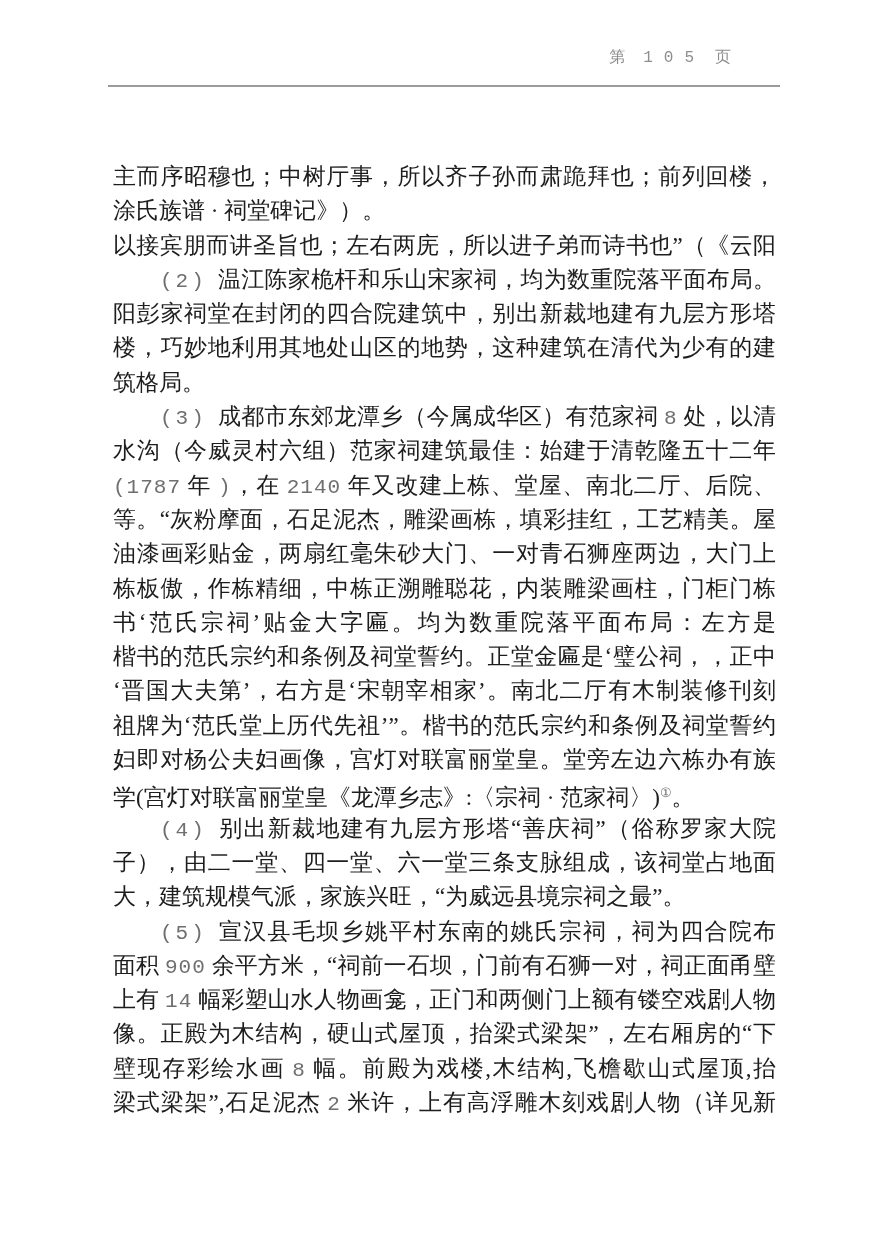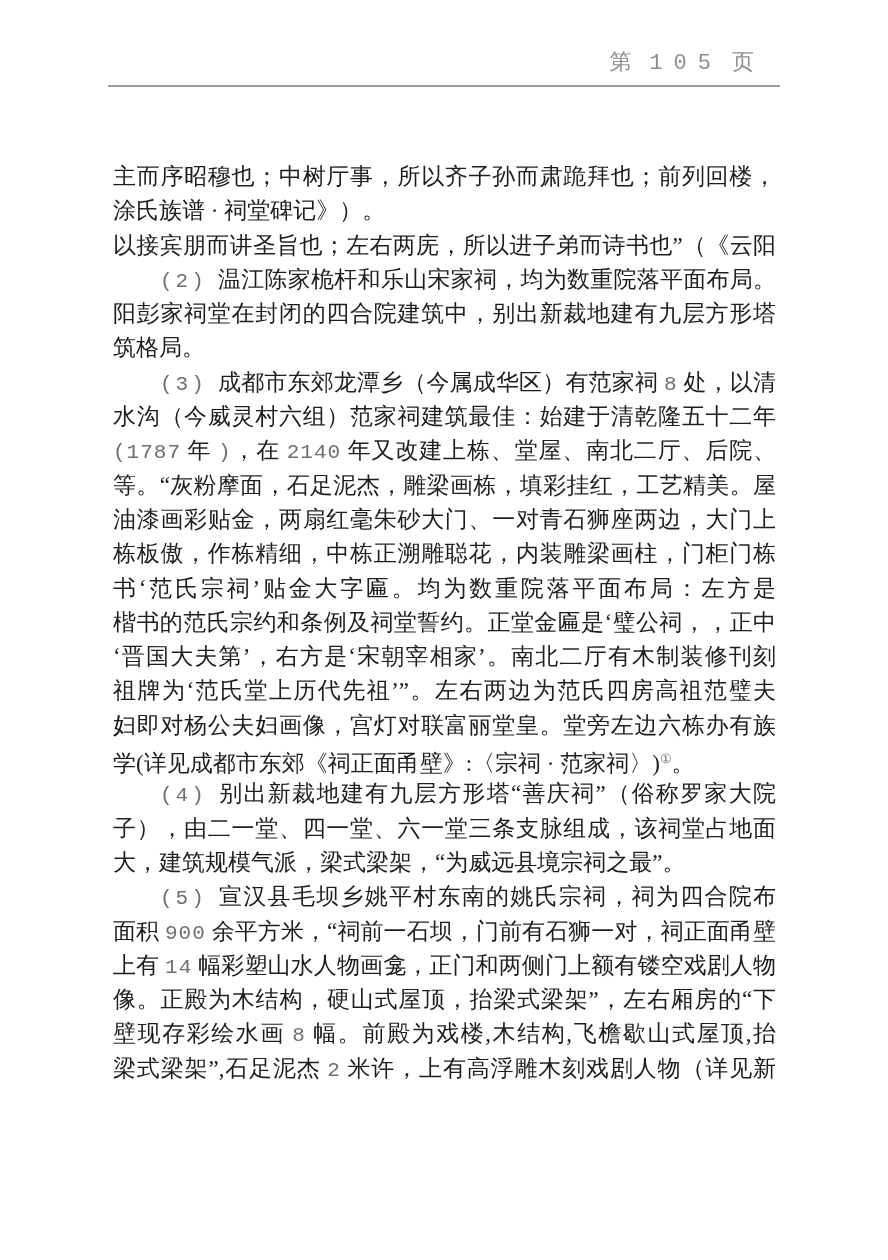--- a/index.html
+++ b/index.html
@@ -8,22 +8,22 @@
     width: 888px;
     height: 1260px;
     background: #ffffff;
     font-family: "Liberation Serif", "DejaVu Serif", serif;
     color: #1d1d1d;
     overflow: hidden;
   }
   #page-header {
     position: absolute;
     top: 47px;
-    right: 134px;
-    font-size: 22px;
+    right: 157px;
+    font-size: 16px;
     color: #8d8d8d;
     white-space: nowrap;
   }
   #page-header .hanzi { letter-spacing: 0; }
   #page-header .pagenum {
     font-family: "Liberation Mono", "DejaVu Sans Mono", monospace;
     letter-spacing: 11px;
     margin-left: 18px;
     margin-right: 10px;
     color: #8d8d8d;
@@ -81,36 +81,37 @@
   <div id="page-header">
     <span class="hanzi">第</span><span class="pagenum">105</span><span class="hanzi">页</span>
   </div>
   <div id="header-rule"></div>
   <div id="textblock">
       <div class="tline full"><span class="cn">主而序昭穆也；中树厅事，所以齐子孙而肃跪拜也；前列回楼，所</span></div>
       <div class="tline"><span class="cn">涂氏族谱 · 祠堂碑记》）。</span></div>
       <div class="tline full"><span class="cn">以接宾朋而讲圣旨也；左右两庑，所以进子弟而诗书也”（《云阳</span></div>
       <div class="tline full indent"><span class="marker">(2)</span><span class="cn">温江陈家桅杆和乐山宋家祠，均为数重院落平面布局。云</span></div>
       <div class="tline full"><span class="cn">阳彭家祠堂在封闭的四合院建筑中，别出新裁地建有九层方形塔</span></div>
+      <div class="tline full"><span class="cn">楼，巧妙地利用其地处山区的地势，这种建筑在清代为少有的建</span></div>
       <div class="tline"><span class="cn">筑格局。</span></div>
       <div class="tline full indent"><span class="marker">(3)</span><span class="cn">成都市东郊龙潭乡（今属成华区）有范家祠 </span><span class="num">8</span><span class="cn"> 处，以清</span></div>
       <div class="tline full"><span class="cn">水沟（今威灵村六组）范家祠建筑最佳：始建于清乾隆五十二年</span></div>
       <div class="tline full"><span class="num">(1787</span><span class="cn"> 年 </span><span class="num">)</span><span class="cn">，在 </span><span class="num">2140</span><span class="cn"> 年又改建上栋、堂屋、南北二厅、后院、厨房</span></div>
       <div class="tline full"><span class="cn">等。“灰粉摩面，石足泥杰，雕梁画栋，填彩挂红，工艺精美。屋</span></div>
       <div class="tline full"><span class="cn">油漆画彩贴金，两扇红毫朱砂大门、一对青石狮座两边，大门上</span></div>
       <div class="tline full"><span class="cn">栋板傲，作栋精细，中栋正溯雕聪花，内装雕梁画柱，门柜门栋</span></div>
       <div class="tline full"><span class="cn">书‘范氏宗祠’贴金大字匾。均为数重院落平面布局：左方是</span></div>
       <div class="tline full"><span class="cn">楷书的范氏宗约和条例及祠堂誓约。正堂金匾是‘璧公祠，，正中</span></div>
       <div class="tline full"><span class="cn">‘晋国大夫第’，右方是‘宋朝宰相家’。南北二厅有木制装修刊刻</span></div>
-      <div class="tline full"><span class="cn">祖牌为‘范氏堂上历代先祖’”。左右两边为范氏四房高祖范璧夫</span></div>
+      <div class="tline full"><span class="cn">祖牌为‘范氏堂上历代先祖’”。楷书的范氏宗约和条例及祠堂誓约</span></div>
       <div class="tline full"><span class="cn">妇即对杨公夫妇画像，宫灯对联富丽堂皇。堂旁左边六栋办有族</span></div>
-      <div class="tline"><span class="cn">学(详见成都市东郊《祠正面甬壁》:〈宗祠 · 范家祠〉)</span><span class="sup">①</span><span class="cn">。</span></div>
+      <div class="tline"><span class="cn">学(宫灯对联富丽堂皇《龙潭乡志》:〈宗祠 · 范家祠〉)</span><span class="sup">①</span><span class="cn">。</span></div>
       <div class="tline full indent"><span class="marker">(4)</span><span class="cn">别出新裁地建有九层方形塔“善庆祠”（俗称罗家大院</span></div>
       <div class="tline full"><span class="cn">子），由二一堂、四一堂、六一堂三条支脉组成，该祠堂占地面积</span></div>
-      <div class="tline"><span class="cn">大，建筑规模气派，梁式梁架，“为威远县境宗祠之最”。</span></div>
+      <div class="tline"><span class="cn">大，建筑规模气派，家族兴旺，“为威远县境宗祠之最”。</span></div>
       <div class="tline full indent"><span class="marker">(5)</span><span class="cn">宣汉县毛坝乡姚平村东南的姚氏宗祠，祠为四合院布局，</span></div>
       <div class="tline full"><span class="cn">面积 </span><span class="num">900</span><span class="cn"> 余平方米，“祠前一石坝，门前有石狮一对，祠正面甬壁</span></div>
       <div class="tline full"><span class="cn">上有 </span><span class="num">14</span><span class="cn"> 幅彩塑山水人物画龛，正门和两侧门上额有镂空戏剧人物</span></div>
       <div class="tline full"><span class="cn">像。正殿为木结构，硬山式屋顶，抬梁式梁架”，左右厢房的“下</span></div>
       <div class="tline full"><span class="cn">壁现存彩绘水画 </span><span class="num">8</span><span class="cn"> 幅。前殿为戏楼,木结构,飞檐歇山式屋顶,抬</span></div>
       <div class="tline full"><span class="cn">梁式梁架”,石足泥杰 </span><span class="num">2</span><span class="cn"> 米许，上有高浮雕木刻戏剧人物（详见新</span></div>
     </div>
 </div>
 
 </body></html>

